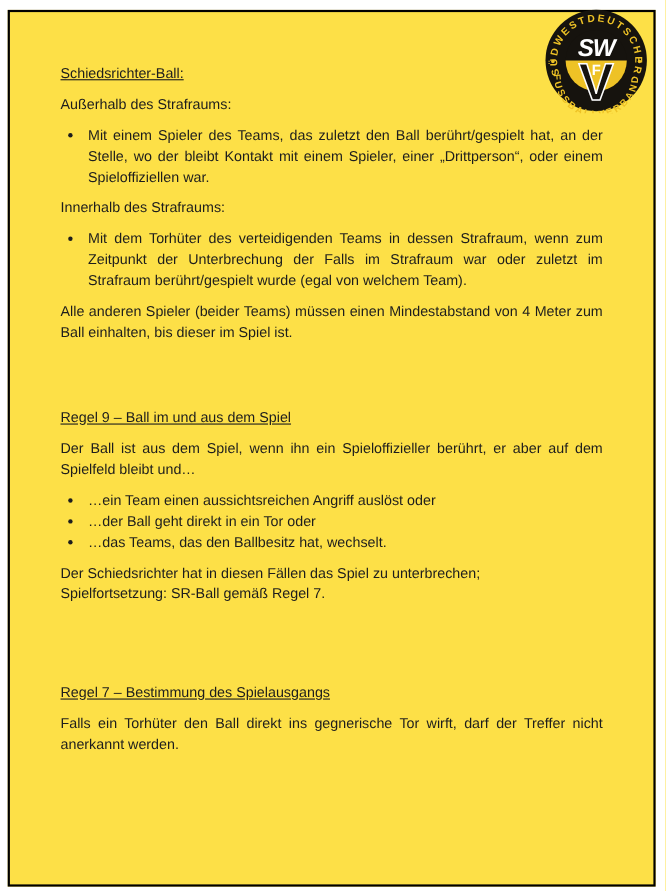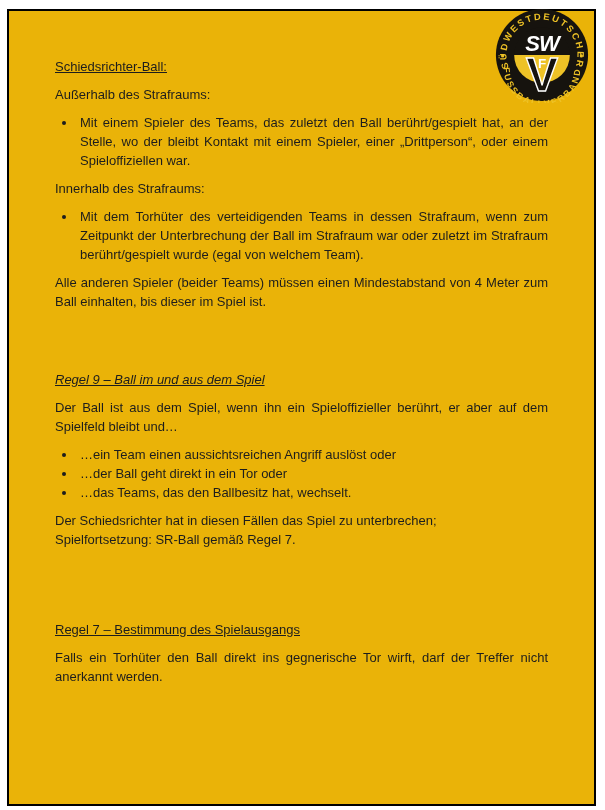--- a/index.html
+++ b/index.html
@@ -3,37 +3,37 @@
 <meta charset="utf-8">
 <style>
   html,body{margin:0;padding:0;}
   body{
     width:605px;height:810px;background:#ffffff;position:relative;
     font-family:"Liberation Sans","DejaVu Sans",sans-serif;
     color:#1d1d1d;overflow:hidden;
   }
   .page-frame{
     position:absolute;left:7px;top:9px;width:589px;height:797px;
-    border:2px solid #000;box-sizing:border-box;background:#eab308;
+    border:2px solid #000;box-sizing:border-box;background:#fde047;
   }
   .content{
     padding:46px 46px 0 46px;
     font-size:13px;line-height:19px;
   }
   .content p, .content h2{margin:0 0 9px 0;font-size:13px;line-height:19px;font-weight:normal;}
   .underline{text-decoration:underline;}
   .bold{font-weight:bold;}
   .justify{text-align:justify;}
   ul.bullets{margin:0 0 9px 0;padding:0;list-style:none;}
   ul.bullets li{position:relative;padding-left:25px;text-align:justify;}
   ul.bullets li::before{
     content:"";position:absolute;left:7px;top:8px;width:4px;height:4px;
     background:#1d1d1d;border-radius:50%;
   }
-  .gap-r9{margin-top:59px !important;font-style:italic;}
+  .gap-r9{margin-top:59px !important;}
   .gap-r10{margin-top:71px !important;}
   .two-line span{display:block;}
   .logo{
     position:absolute;left:494px;top:7px;width:96px;height:96px;
   }
 </style>
 </head>
 <body>
 
 <div class="page-frame">
@@ -43,21 +43,21 @@
 
     <p>Außerhalb des Strafraums:</p>
 
     <ul class="bullets">
       <li>Mit einem Spieler des Teams, das zuletzt den Ball berührt/gespielt hat, an der Stelle, wo der bleibt Kontakt mit einem Spieler, einer „Drittperson“, oder einem Spieloffiziellen war.</li>
     </ul>
 
     <p>Innerhalb des Strafraums:</p>
 
     <ul class="bullets">
-      <li>Mit dem Torhüter des verteidigenden Teams in dessen Strafraum, wenn zum Zeitpunkt der Unterbrechung der Ball im Strafraum war oder zuletzt im Strafraum berührt/gespielt wurde (egal von welchem Team).</li>
+      <li>Mit dem Torhüter des verteidigenden Teams in dessen Strafraum, wenn zum Zeitpunkt der Unterbrechung der Falls im Strafraum war oder zuletzt im Strafraum berührt/gespielt wurde (egal von welchem Team).</li>
     </ul>
 
     <p class="justify">Alle anderen Spieler (beider Teams) müssen einen Mindestabstand von 4 Meter zum Ball einhalten, bis dieser im Spiel ist.</p>
 
     <h2 class="underline bold gap-r9">Regel 9 – Ball im und aus dem Spiel</h2>
 
     <p class="justify">Der Ball ist aus dem Spiel, wenn ihn ein Spieloffizieller berührt, er aber auf dem Spielfeld bleibt und…</p>
 
     <ul class="bullets">
       <li>…ein Team einen aussichtsreichen Angriff auslöst oder</li>

